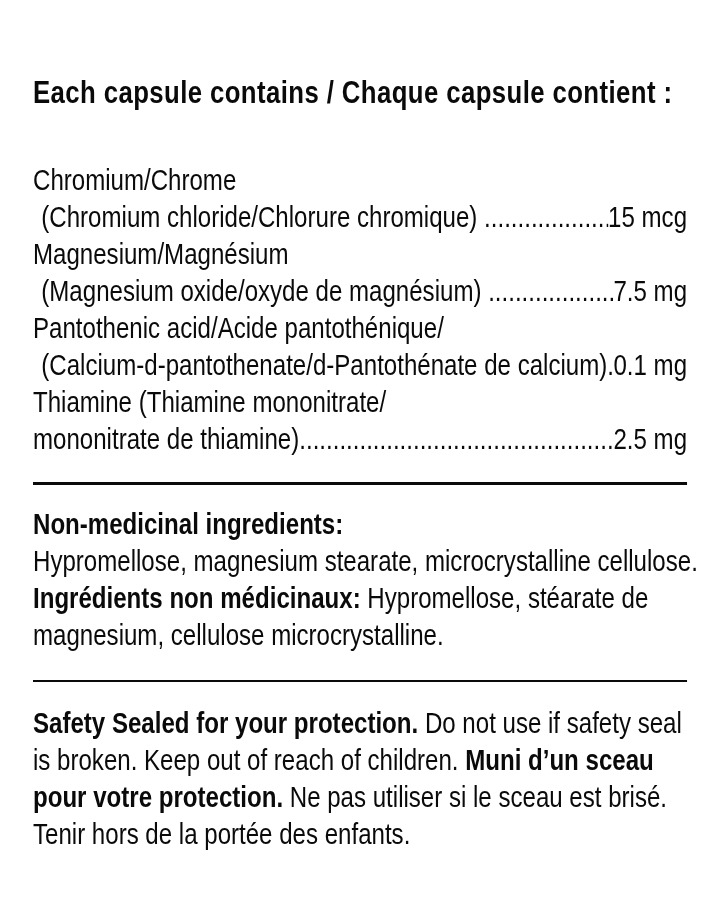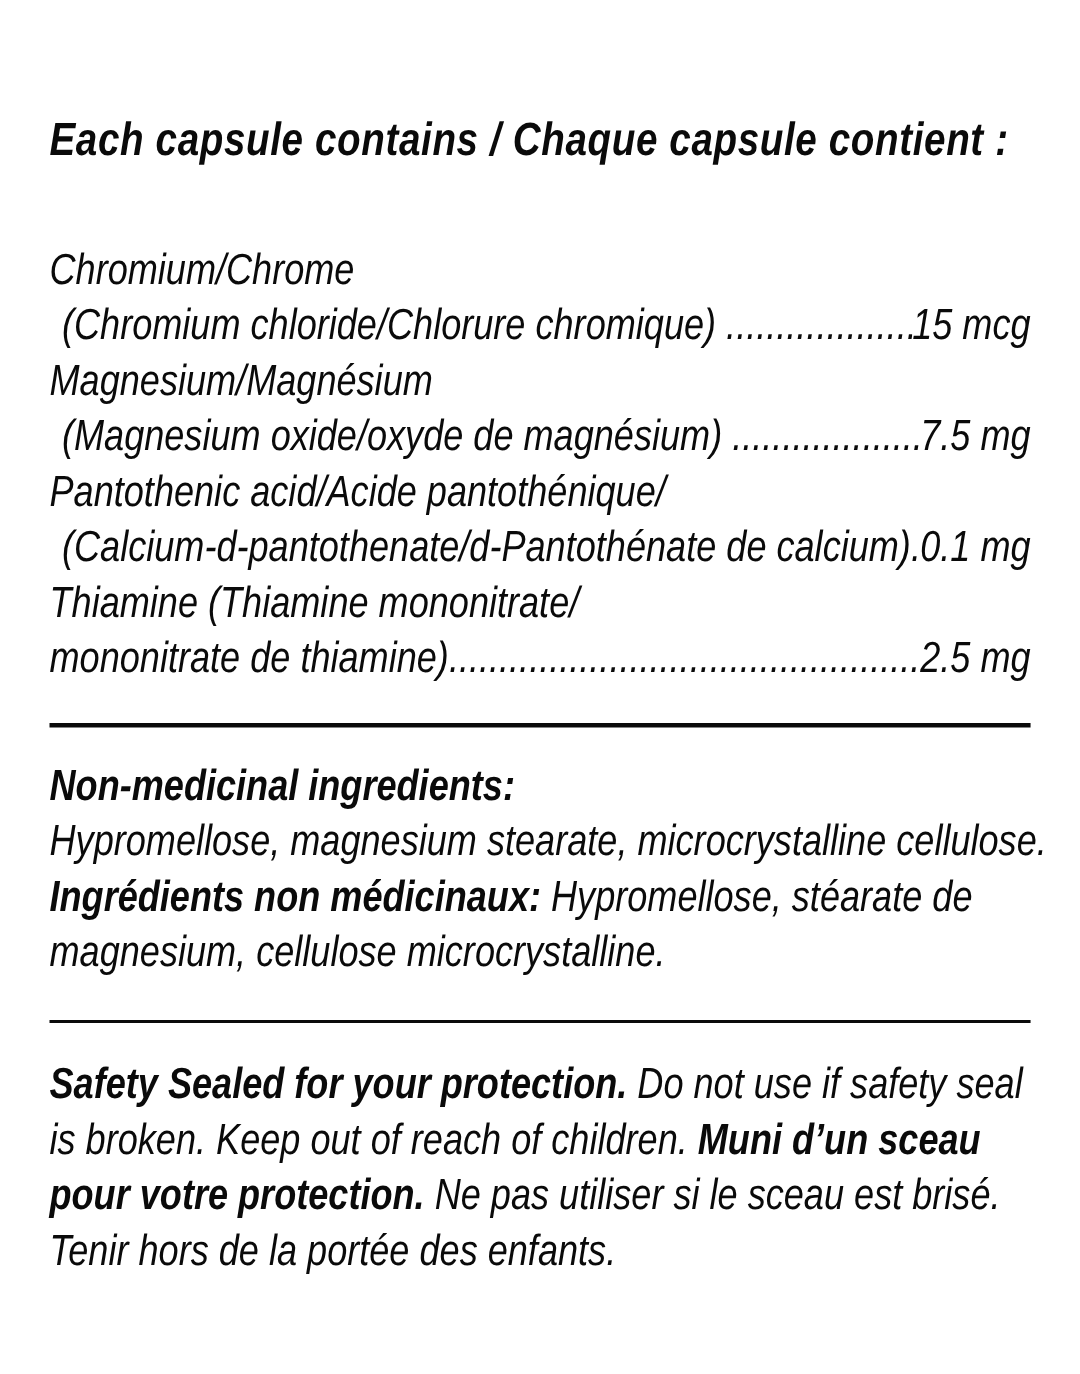--- a/index.html
+++ b/index.html
@@ -10,21 +10,20 @@
   body {
     width: 720px;
     height: 916px;
     overflow: hidden;
     position: relative;
     font-family: "Liberation Sans", sans-serif;
     color: #0a0a0a;
   }
   .label {
     padding: 74px 0 0 33px;
-    font-style: italic;
   }
   
   .content {
     width: 788px;
     transform: scaleX(0.83);
     transform-origin: left top;
   }
   .header-title {
     margin: 0;
     font-size: 31px;

